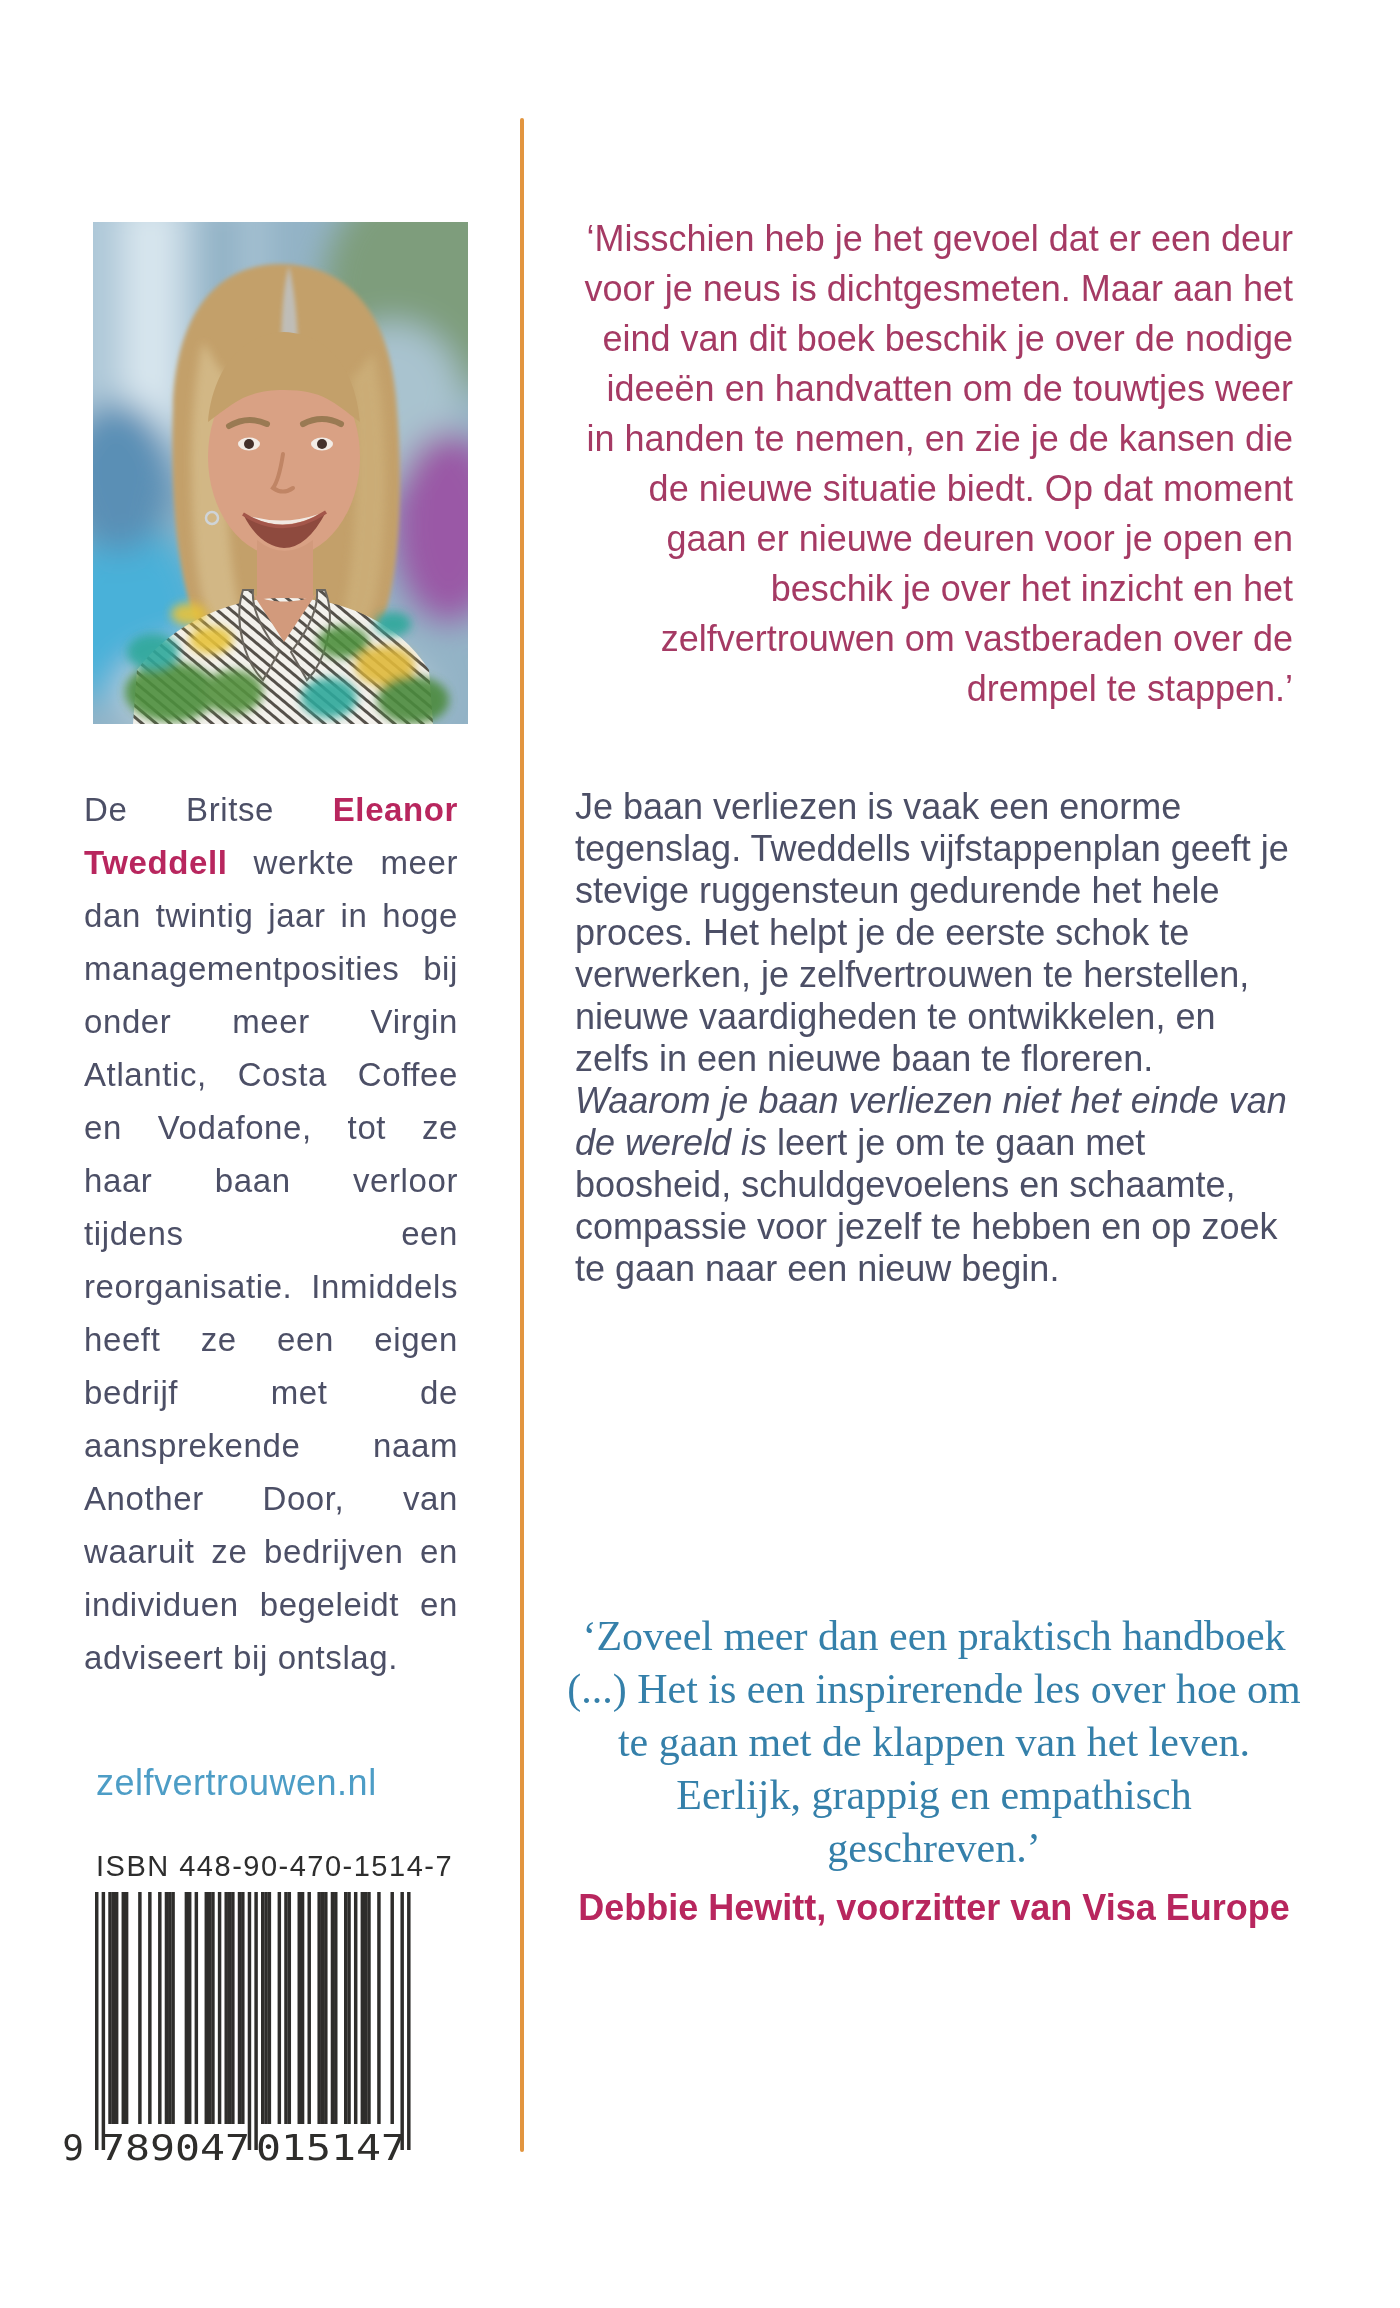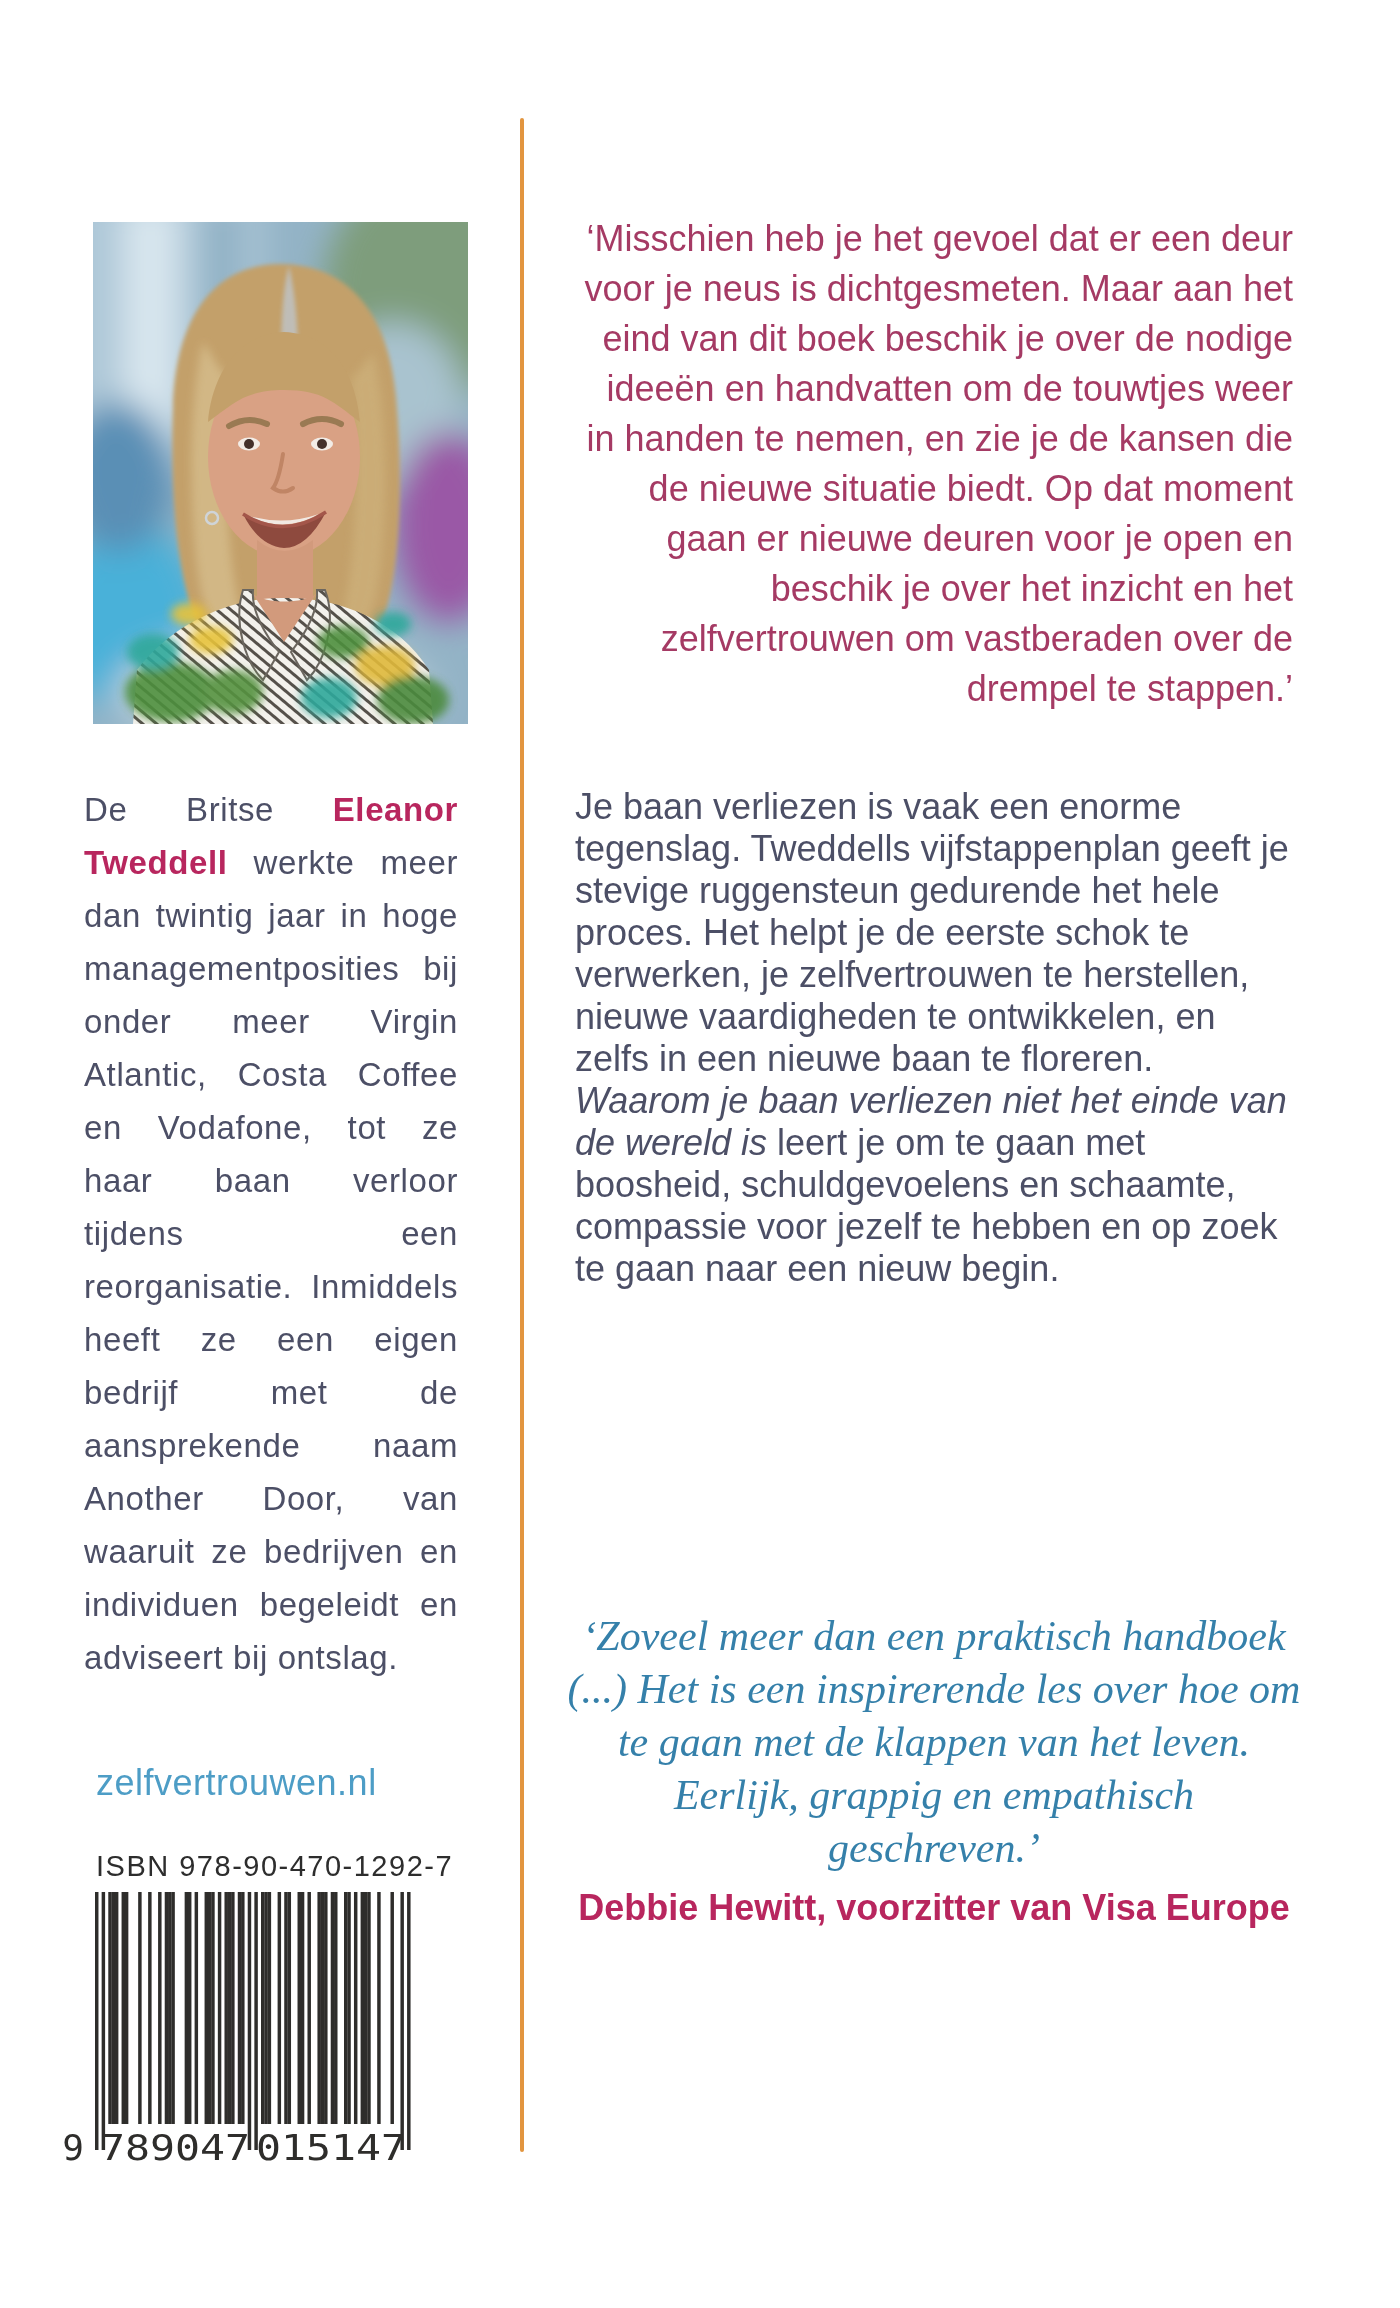--- a/index.html
+++ b/index.html
@@ -48,21 +48,20 @@
     text-align:right;
   }
   .body-text{
     position:absolute;left:575px;top:786px;width:718px;
     font-size:36px;line-height:42px;
     color:var(--body-slate,#4c4f66);
   }
   .quote-bottom{
     position:absolute;left:565px;top:1610px;width:738px;
     font-family:"Liberation Serif", serif;
-    font-style:italic;
     font-size:42px;line-height:53px;
     text-align:center;
     color:var(--quote-teal,#3580aa);
   }
   .attribution{
     position:absolute;left:565px;top:1889px;width:738px;
     font-size:36px;line-height:38px;font-weight:700;
     text-align:center;
     color:var(--name-magenta,#b8265e);
   }
@@ -150,21 +149,21 @@
           <ellipse cx="300" cy="402" rx="18" ry="12" fill="#2fa89b"></ellipse>
         </g>
       </g>
     </svg>
   </div>
 
   <p class="bio"><span>De Britse </span><span class="seg-b">Eleanor Tweddell</span><span> werkte meer dan twintig jaar in hoge managementposities bij onder meer Virgin Atlantic, Costa Coffee en Vodafone, tot ze haar baan verloor tijdens een reorganisatie. Inmiddels heeft ze een eigen bedrijf met de aansprekende naam Another Door, van waaruit ze bedrijven en individuen begeleidt en adviseert bij ontslag.</span></p>
 
   <div class="website">zelfvertrouwen.nl</div>
 
-  <div class="isbn">ISBN 978-90-470-1292-7</div>
+  <div class="isbn">ISBN 448-90-470-1514-7</div>
 
   <div class="barcode">
     <svg id="barcode-svg" width="358" height="276" viewBox="0 0 358 276">
         <rect x="39.00" y="0" width="3.47" height="258" fill="#2e2d2b"></rect>
         <rect x="45.64" y="0" width="3.47" height="258" fill="#2e2d2b"></rect>
         <rect x="52.28" y="0" width="3.47" height="232" fill="#2e2d2b"></rect>
         <rect x="55.60" y="0" width="3.47" height="232" fill="#2e2d2b"></rect>
         <rect x="58.92" y="0" width="3.47" height="232" fill="#2e2d2b"></rect>
         <rect x="65.56" y="0" width="3.47" height="232" fill="#2e2d2b"></rect>
         <rect x="68.88" y="0" width="3.47" height="232" fill="#2e2d2b"></rect>

